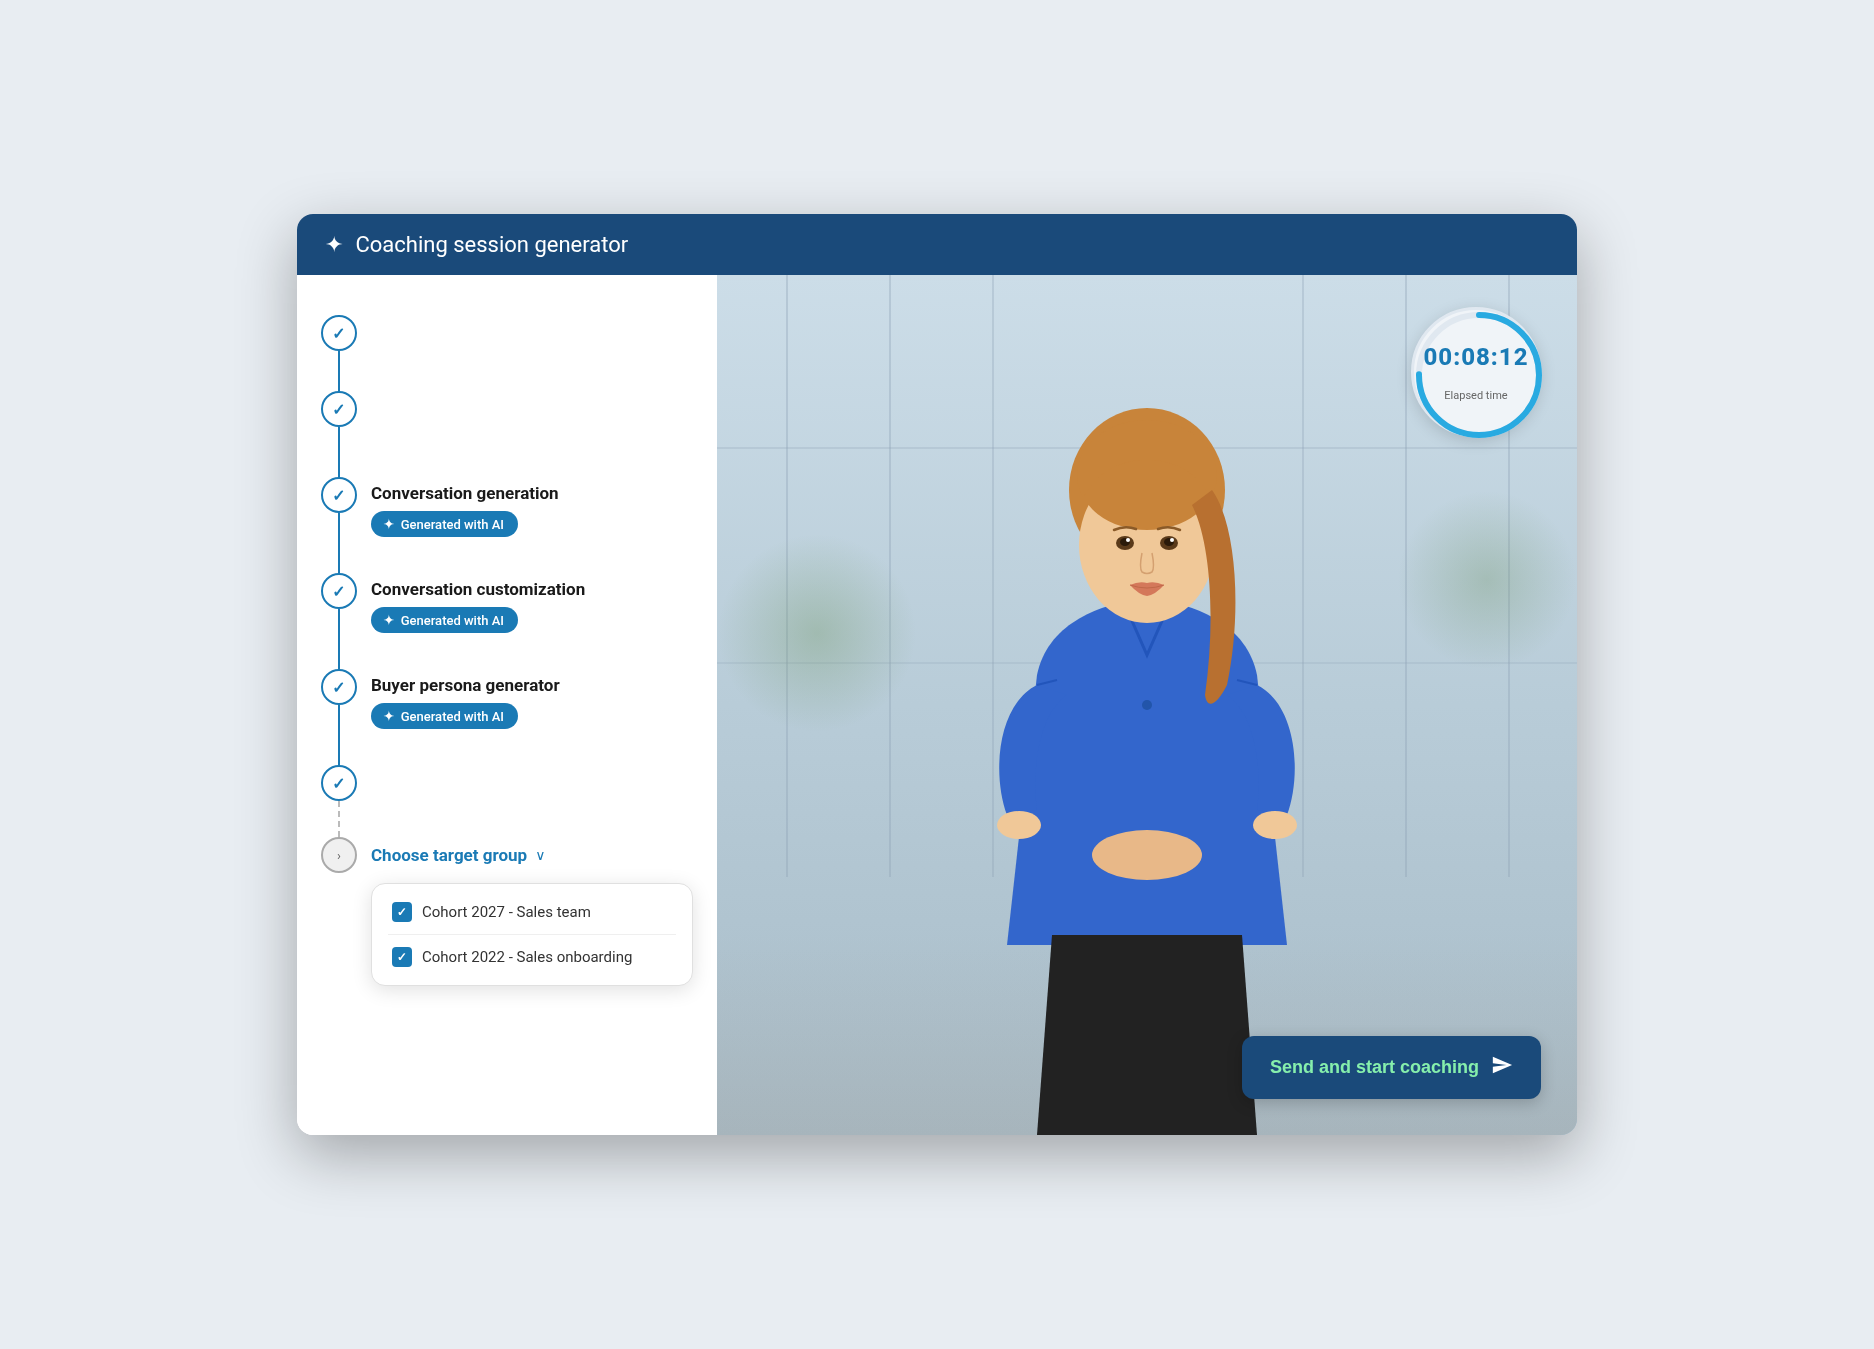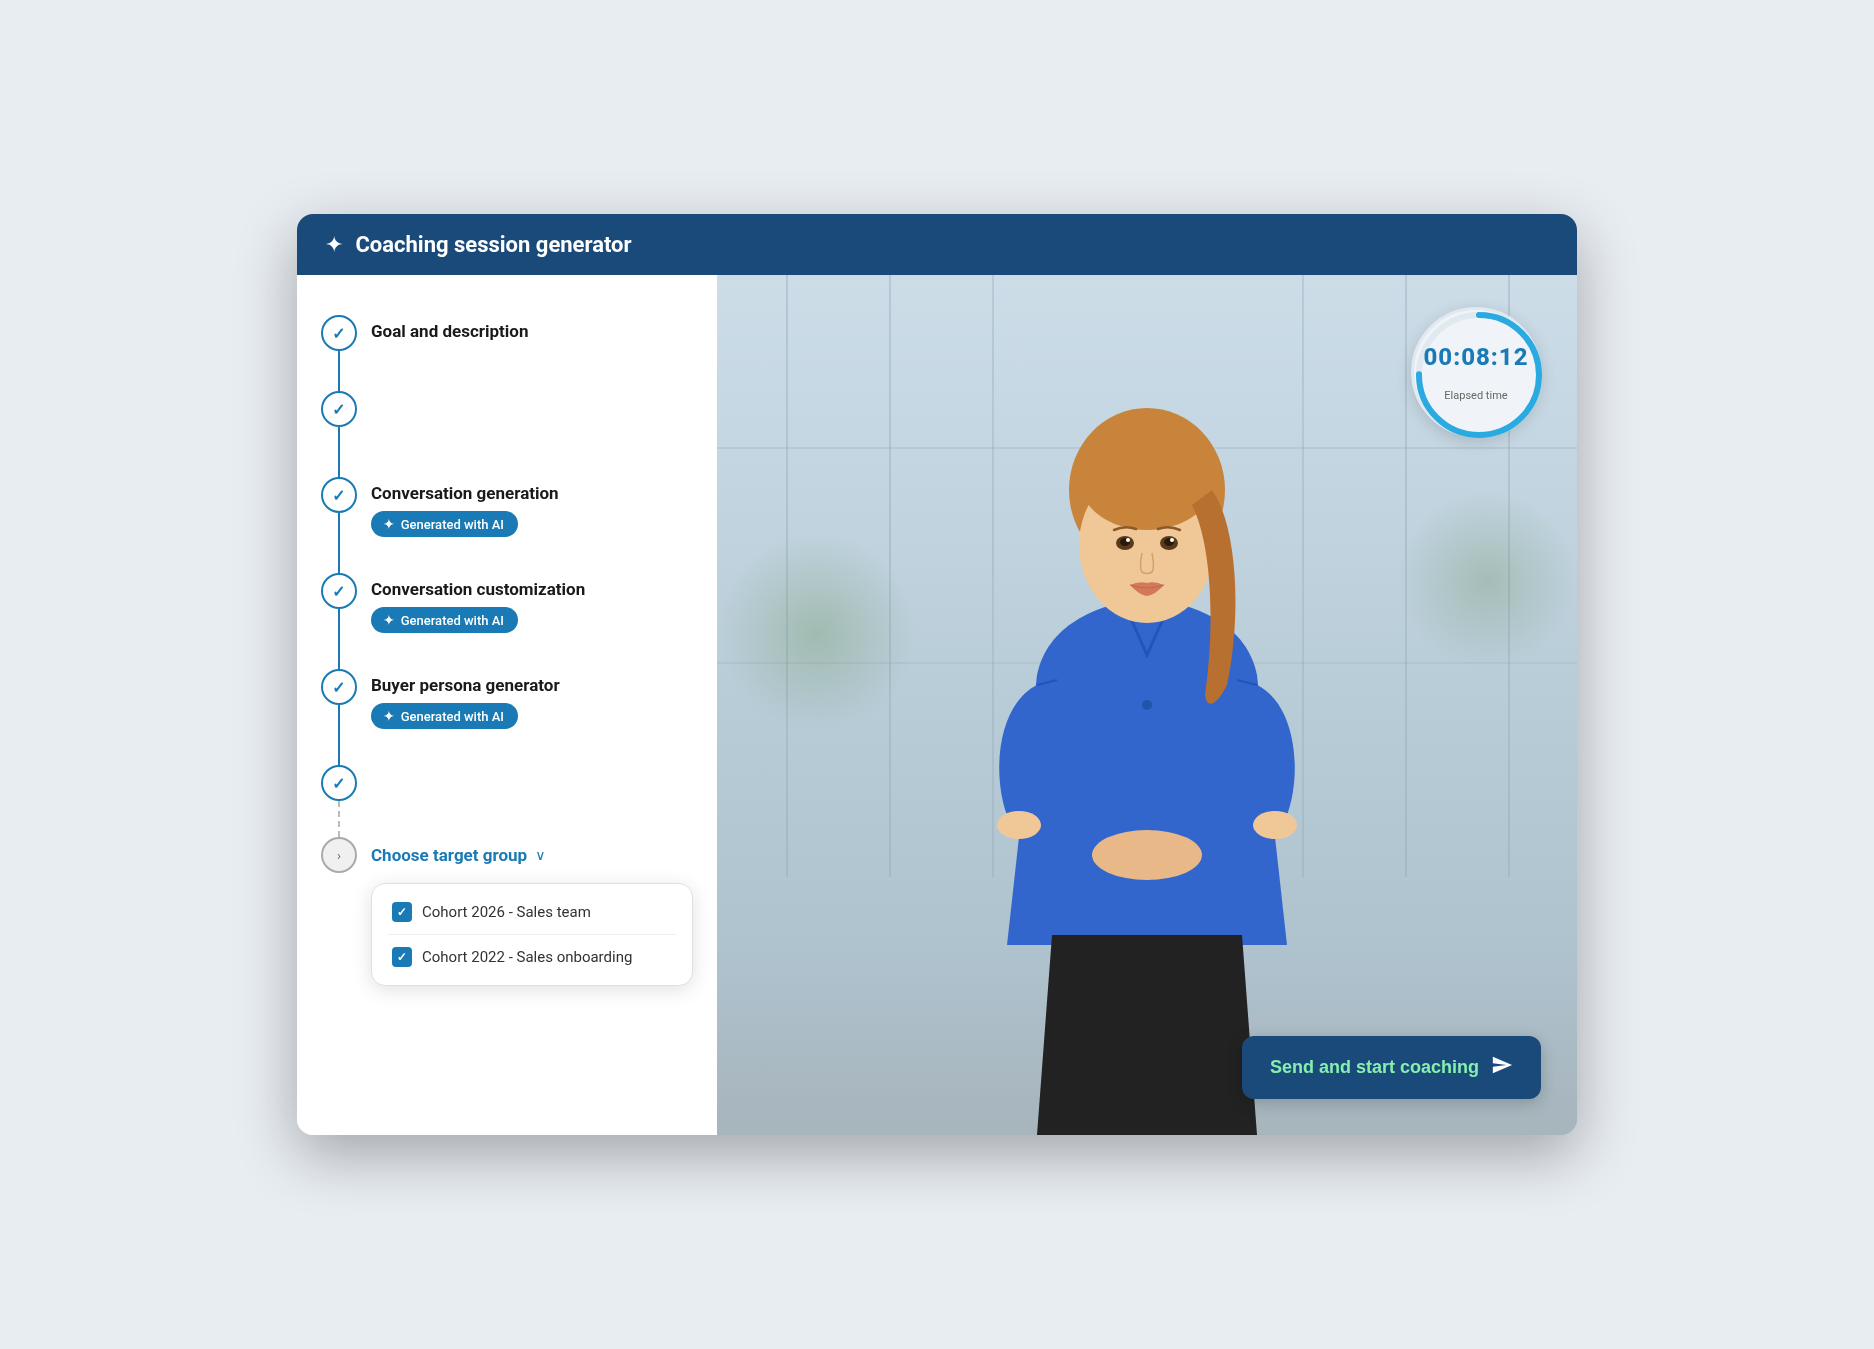--- a/index.html
+++ b/index.html
@@ -33,21 +33,21 @@
     }
 
     .header-icon {
       color: #fff;
       font-size: 22px;
     }
 
     .header-title {
       color: #fff;
       font-size: 22px;
-      font-weight: 700;
+      font-weight: 400;
     }
 
     
     .main-content {
       display: flex;
       height: 860px;
       position: relative;
     }
 
     
@@ -309,23 +309,20 @@
     <div class="left-panel">
       <div class="steps-container">
 
         <div class="step-entry">
           <div class="step-left">
             <div class="step-dot">
               <span style="color:#1a7ab5;font-size:16px;font-weight:900;">✓</span>
             </div>
             <div class="step-line" style="min-height:40px;"></div>
           </div>
-          <div class="step-right">
-            <div class="step-title">Goal and description</div>
-          </div>
         </div>
 
         <div class="step-entry">
           <div class="step-left">
             <div class="step-dot">
               <span style="color:#1a7ab5;font-size:16px;font-weight:900;">✓</span>
             </div>
             <div class="step-line" style="min-height:50px;"></div>
           </div>
         </div>
@@ -396,21 +393,21 @@
           <div class="step-right" style="padding-bottom:0;">
             <div class="choose-group-btn">
               <span class="choose-group-text">Choose target group</span>
               <span style="color:#1a7ab5;font-size:14px;">∨</span>
             </div>
             <div class="dropdown-card">
               <div class="cohort-row">
                 <div class="cb">
                     <span>✓</span>
                   </div>
-                <span>Cohort 2026 - Sales team</span>
+                <span>Cohort 2027 - Sales team</span>
               </div>
               <div class="cohort-row">
                 <div class="cb">
                     <span>✓</span>
                   </div>
                 <span>Cohort 2022 - Sales onboarding</span>
               </div>
             </div>
           </div>
         </div>

